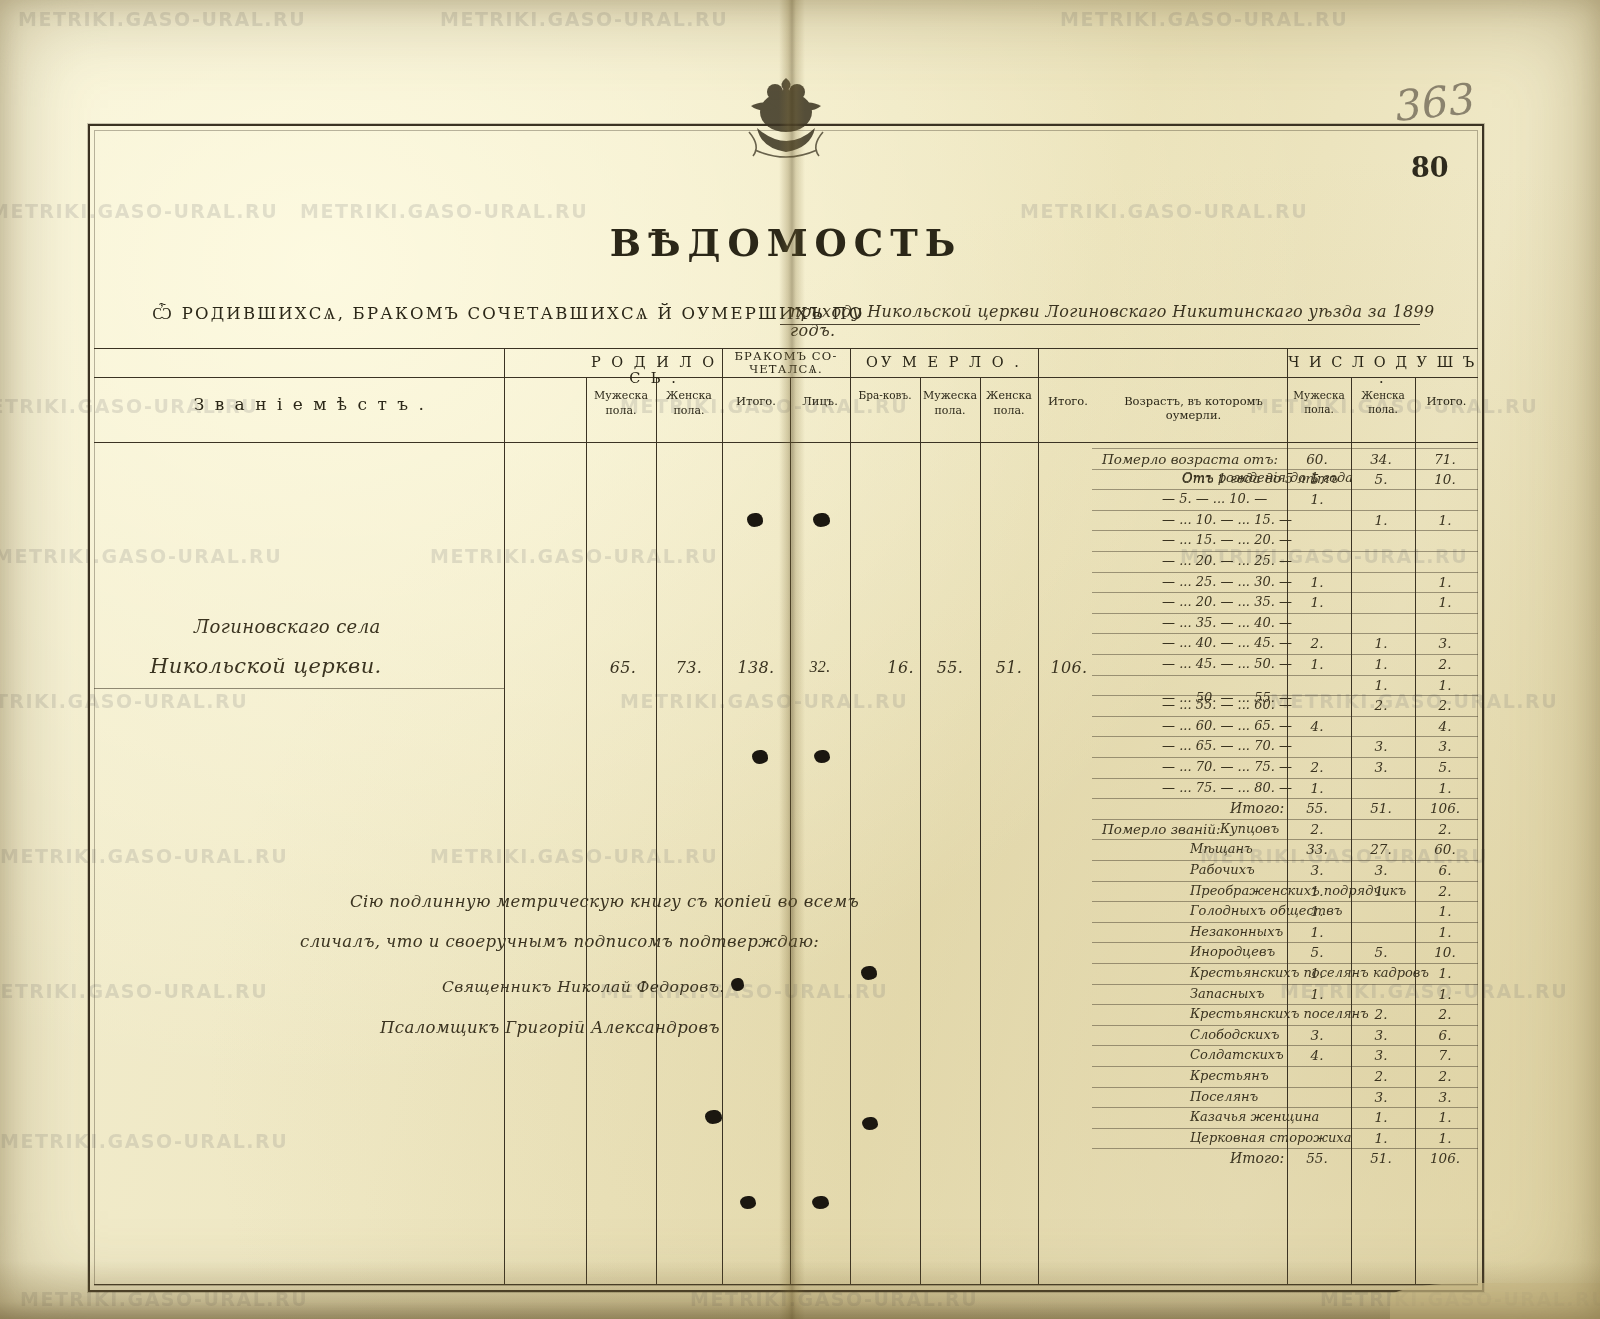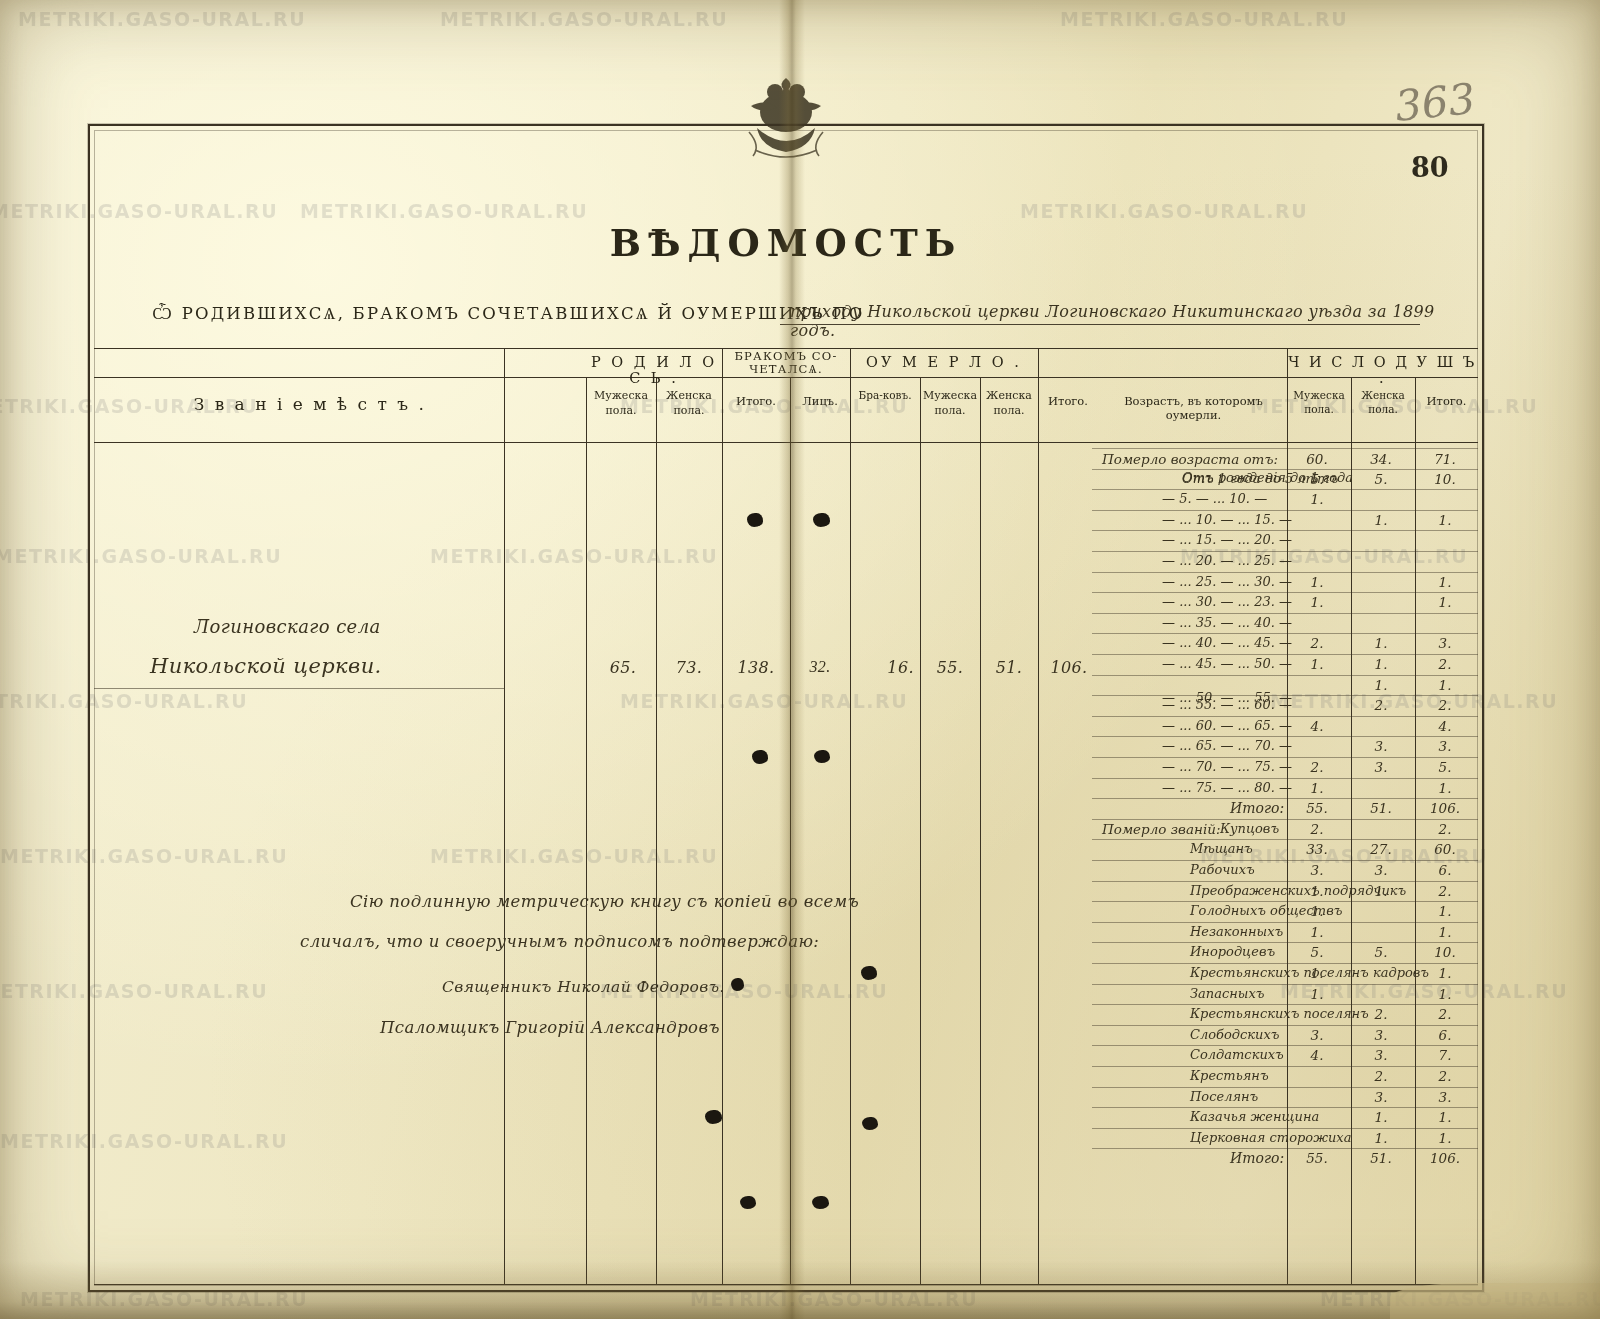--- a/index.html
+++ b/index.html
@@ -257,21 +257,21 @@
       <div class="num" style="left: 1325px; top: 385.8px;">1.</div>
       <div class="lrow" style="top: 404.4px; left: 1002px; width: 386px;"></div>
       <div class="agetxt" style="left: 1072px; top: 406.4px;">— ... 15. — ... 20. —</div>
       <div class="lrow" style="top: 425px; left: 1002px; width: 386px;"></div>
       <div class="agetxt" style="left: 1072px; top: 427px;">— ... 20. — ... 25. —</div>
       <div class="lrow" style="top: 445.6px; left: 1002px; width: 386px;"></div>
       <div class="agetxt" style="left: 1072px; top: 447.6px;">— ... 25. — ... 30. —</div>
       <div class="num" style="left: 1197px; top: 447.6px;">1.</div>
       <div class="num" style="left: 1325px; top: 447.6px;">1.</div>
       <div class="lrow" style="top: 466.2px; left: 1002px; width: 386px;"></div>
-      <div class="agetxt" style="left: 1072px; top: 468.2px;">— ... 30. — ... 23. —</div>
+      <div class="agetxt" style="left: 1072px; top: 468.2px;">— ... 20. — ... 35. —</div>
       <div class="num" style="left: 1197px; top: 468.2px;">1.</div>
       <div class="num" style="left: 1325px; top: 468.2px;">1.</div>
       <div class="lrow" style="top: 486.8px; left: 1002px; width: 386px;"></div>
       <div class="agetxt" style="left: 1072px; top: 488.8px;">— ... 35. — ... 40. —</div>
       <div class="lrow" style="top: 507.4px; left: 1002px; width: 386px;"></div>
       <div class="agetxt" style="left: 1072px; top: 509.4px;">— ... 40. — ... 45. —</div>
       <div class="num" style="left: 1197px; top: 509.4px;">2.</div>
       <div class="num" style="left: 1261px; top: 509.4px;">1.</div>
       <div class="num" style="left: 1325px; top: 509.4px;">3.</div>
       <div class="lrow" style="top: 528px; left: 1002px; width: 386px;"></div>

